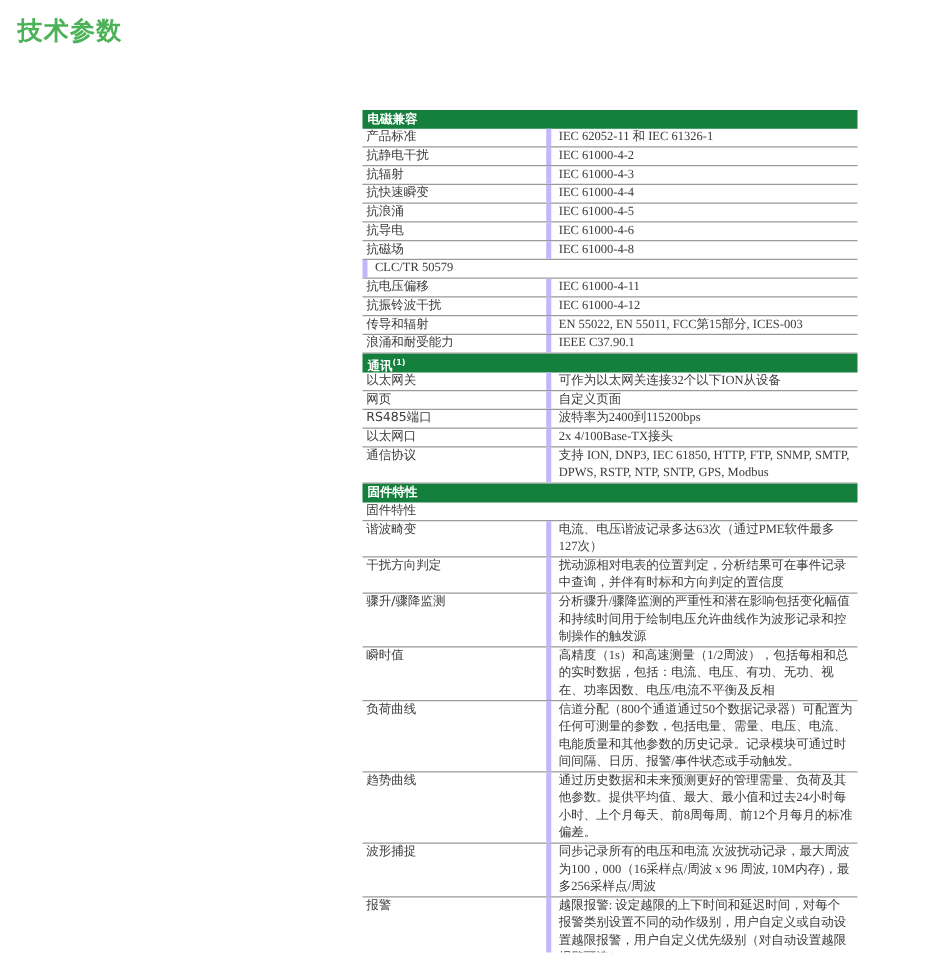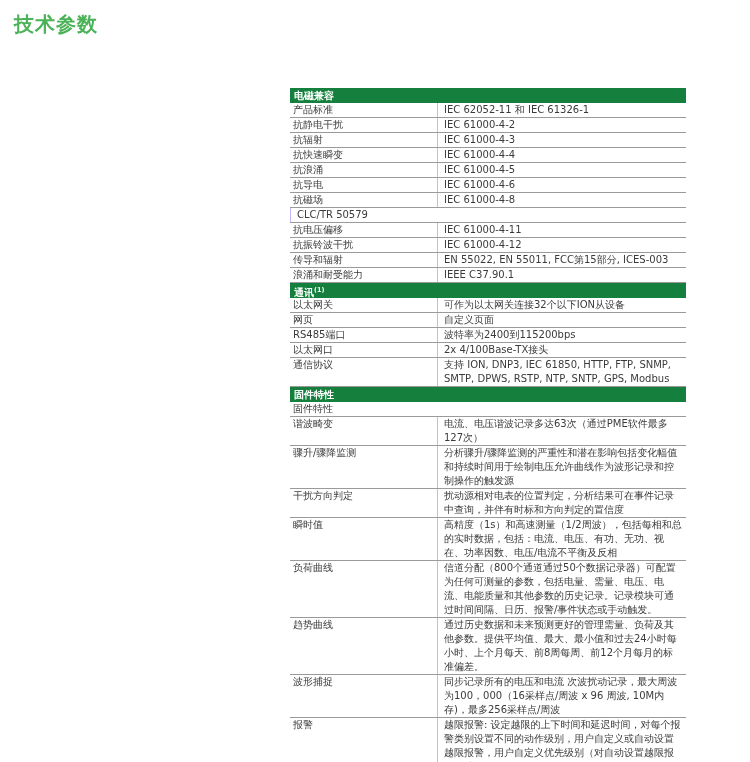--- a/index.html
+++ b/index.html
@@ -32,24 +32,24 @@
     min-height: 15px;
   }
   .spec-label {
     flex: 0 0 147px; width: 147px;
     padding: 0 4px 0 3px;
     line-height: 14px;
     white-space: pre-line;
   }
   .spec-value {
     flex: 1;
-    border-left: 1px solid #c4b5fd;
+    border-left: 4px solid #c4b5fd;
     padding: 0 4px 0 6px;
     line-height: 14px;
-    display: flex; align-items: center;
+    display: flex; align-items: center; font-family: Liberation Serif, serif;
   }
 </style>
 </head>
 <body>
 
 <div class="page">
   <h1 class="title">技术参数</h1>
   <div class="spec-table" id="spec-table">
       <div class="section-header"><span>电磁兼容</span></div>
       <div class="spec-row">
@@ -122,26 +122,26 @@
       </div>
       <div class="section-header"><span>固件特性</span></div>
       <div class="spec-row">
         <div class="spec-label">固件特性</div>
       </div>
       <div class="spec-row">
         <div class="spec-label">谐波畸变</div>
         <div class="spec-value">电流、电压谐波记录多达63次（通过PME软件最多127次）</div>
       </div>
       <div class="spec-row">
+        <div class="spec-label">干扰方向判定</div>
+        <div class="spec-value">扰动源相对电表的位置判定，分析结果可在事件记录中查询，并伴有时标和方向判定的置信度</div>
+      </div>
+      <div class="spec-row">
         <div class="spec-label">骤升/骤降监测</div>
         <div class="spec-value">分析骤升/骤降监测的严重性和潜在影响包括变化幅值和持续时间用于绘制电压允许曲线作为波形记录和控制操作的触发源</div>
-      </div>
-      <div class="spec-row">
-        <div class="spec-label">干扰方向判定</div>
-        <div class="spec-value">扰动源相对电表的位置判定，分析结果可在事件记录中查询，并伴有时标和方向判定的置信度</div>
       </div>
       <div class="spec-row">
         <div class="spec-label">瞬时值</div>
         <div class="spec-value">高精度（1s）和高速测量（1/2周波），包括每相和总的实时数据，包括：电流、电压、有功、无功、视在、功率因数、电压/电流不平衡及反相</div>
       </div>
       <div class="spec-row">
         <div class="spec-label">负荷曲线</div>
         <div class="spec-value">信道分配（800个通道通过50个数据记录器）可配置为任何可测量的参数，包括电量、需量、电压、电流、电能质量和其他参数的历史记录。记录模块可通过时间间隔、日历、报警/事件状态或手动触发。</div>
       </div>
       <div class="spec-row">

